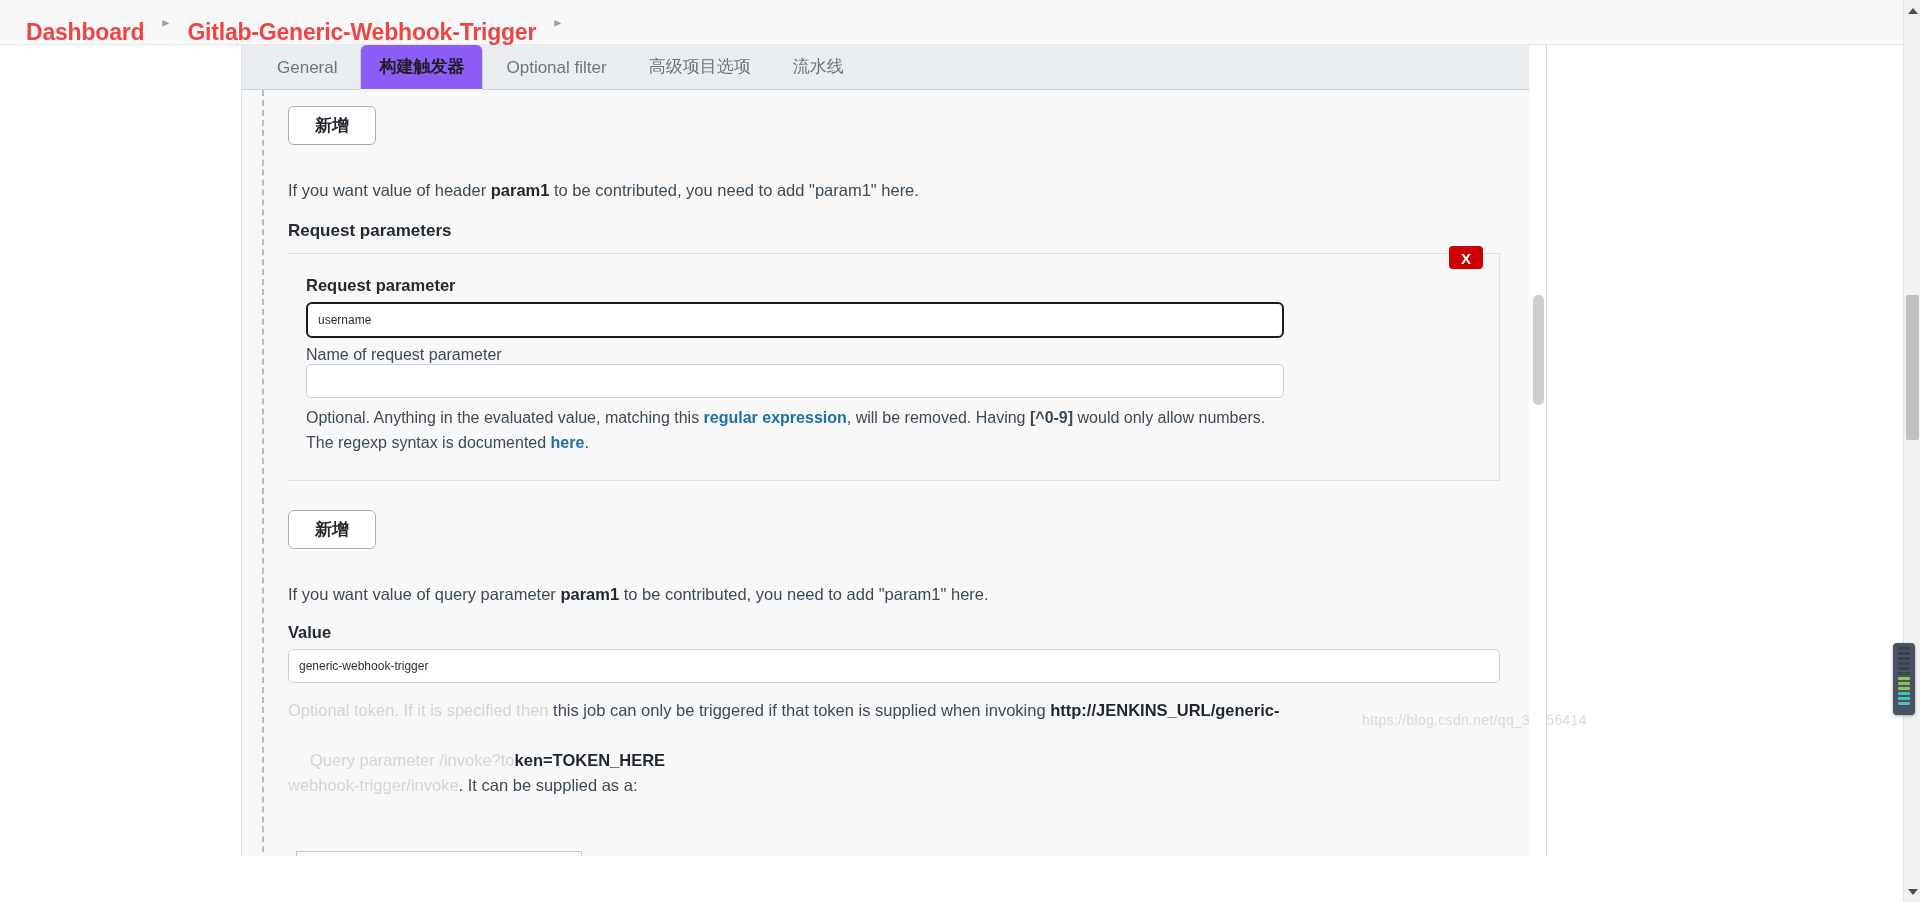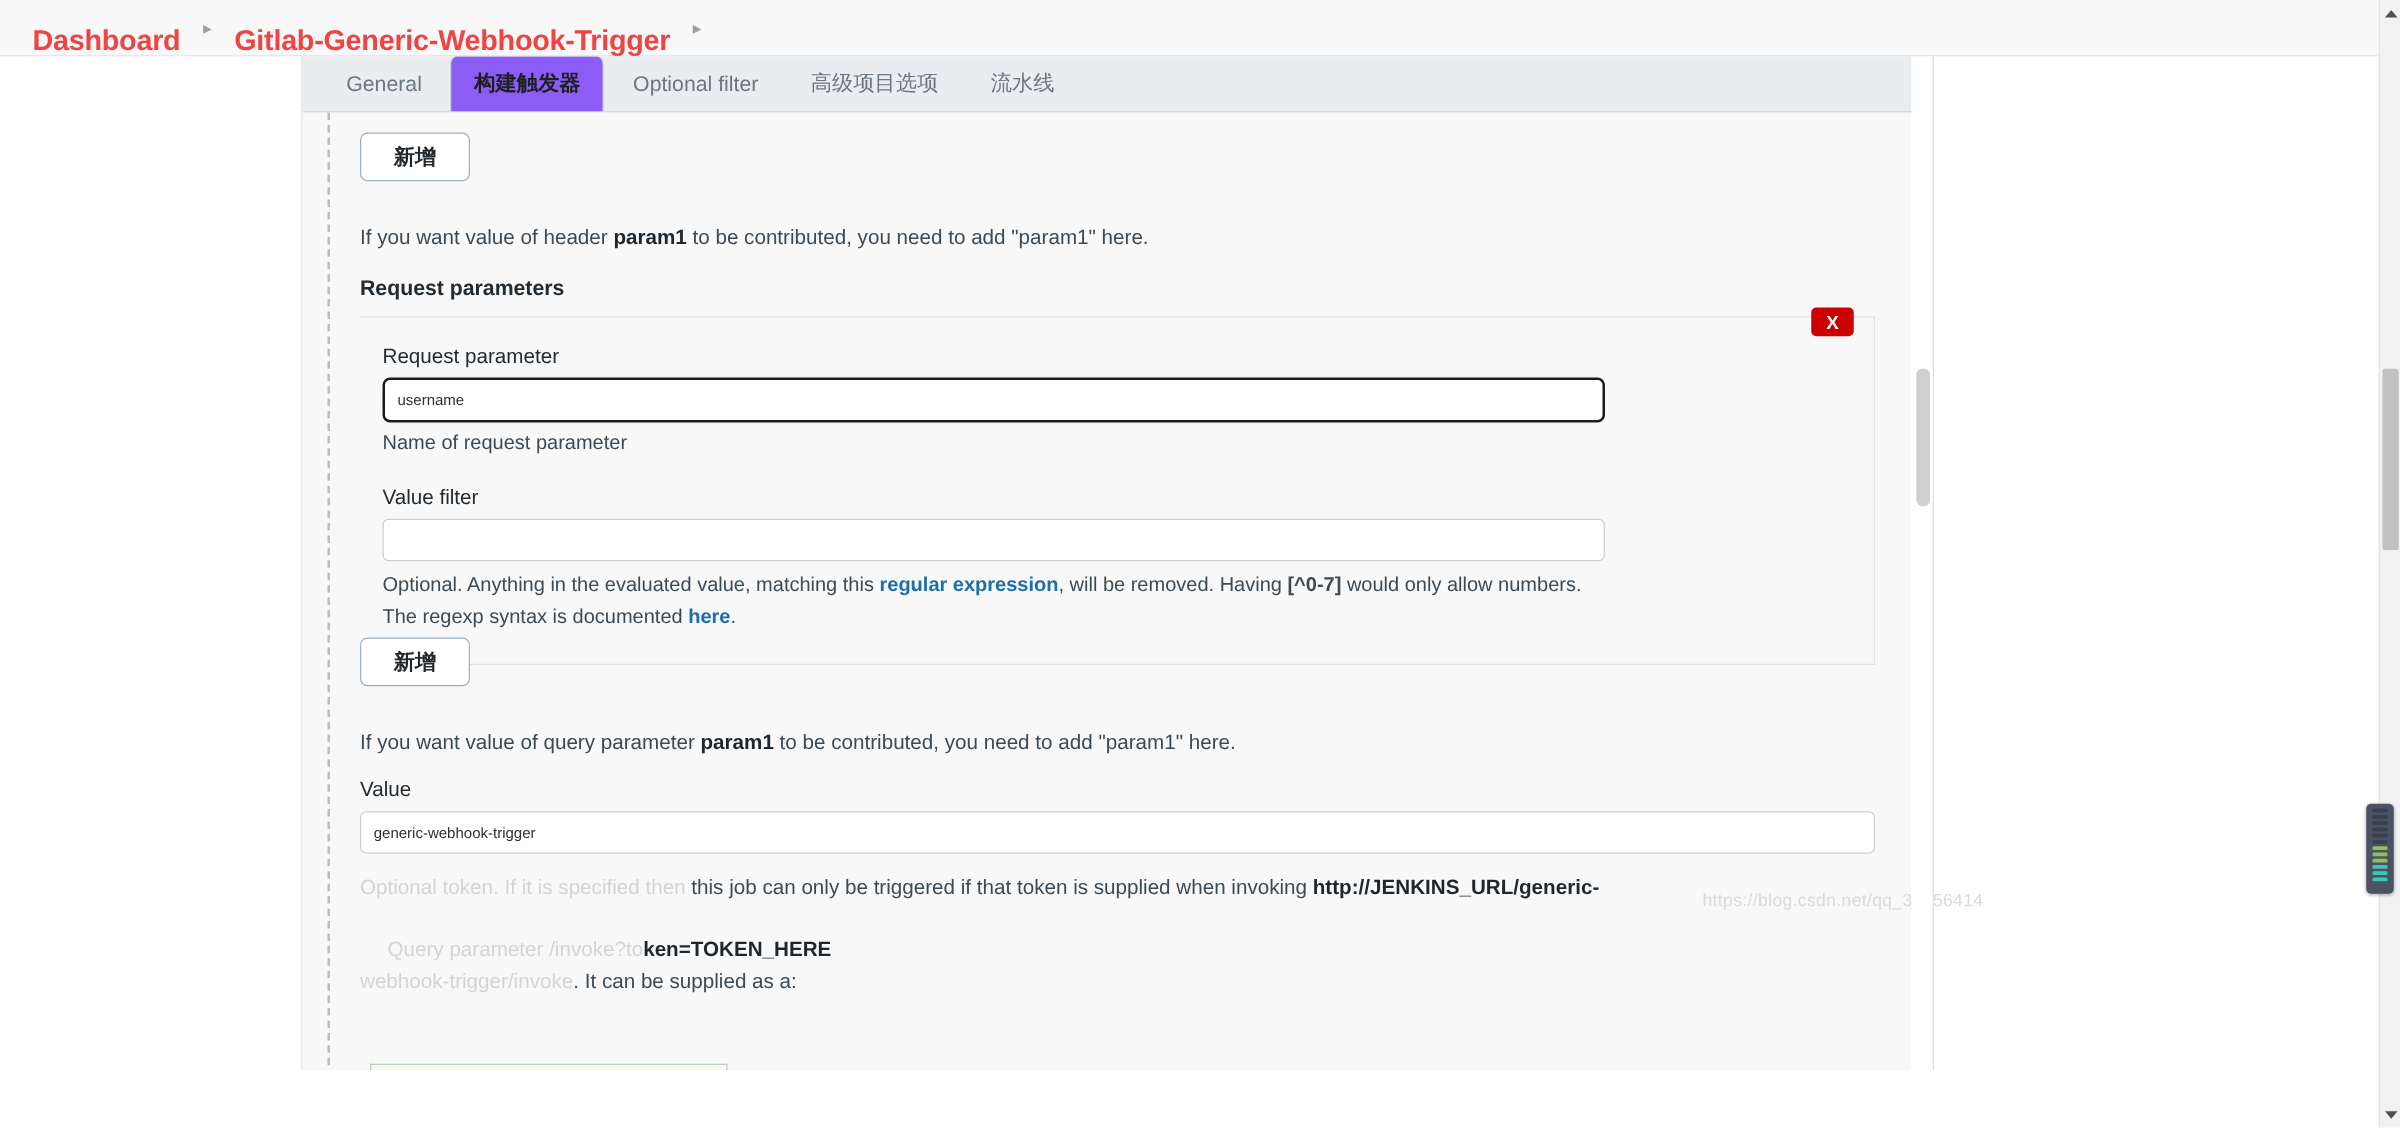--- a/index.html
+++ b/index.html
@@ -122,21 +122,21 @@
   }
   .helptext b { color: #1e272e; font-weight: bold; }
   .helptext a, .link {
     color: #1d6fa5;
     text-decoration: none;
     font-weight: bold;
   }
 
   .field-label {
     font-size: 16.5px;
-    font-weight: normal;
+    font-weight: bold;
     color: #232b31;
     margin-bottom: 7px;
   }
 
   .section-title {
     font-size: 17px;
     font-weight: bold;
     color: #232b31;
   }
 
@@ -345,24 +345,23 @@
 
     <div class="section section-title" style="top:131px;">Request parameters</div>
 
     <div class="repeat-card" style="top:163px;">
       <button class="btn-delete" style="right:16px; top:-8px;">X</button>
       <div class="repeat-card-inner">
         <div class="field-label">Request parameter</div>
         <input class="txt-input focused" type="text" value="username" style="">
         <div class="hint">Name of request parameter</div>
 
-        <div class="field-label" style="margin-top:25px;">Value filter</div>
         <input class="txt-input" type="text" value="" style="">
         <div class="hint" style="width:970px; line-height:1.55;">
-          <span>Optional. Anything in the evaluated value, matching this </span><a class="link" href="#">regular expression</a><span>, will be removed. Having </span><b>[^0-7]</b><span> would only allow numbers. The regexp syntax is documented </span><a class="link" href="#">here</a><span>.</span>
+          <span>Optional. Anything in the evaluated value, matching this </span><a class="link" href="#">regular expression</a><span>, will be removed. Having </span><b>[^0-9]</b><span> would only allow numbers. The regexp syntax is documented </span><a class="link" href="#">here</a><span>.</span>
         </div>
       </div>
     </div>
 
     <div class="section" style="top:420px;">
       <button class="btn-add">新增</button>
     </div>
 
     <div class="section helptext" style="top:492px; width:1180px;">
       <span>If you want value of query parameter </span><b>param1</b><span> to be contributed, you need to add "param1" here.</span>

